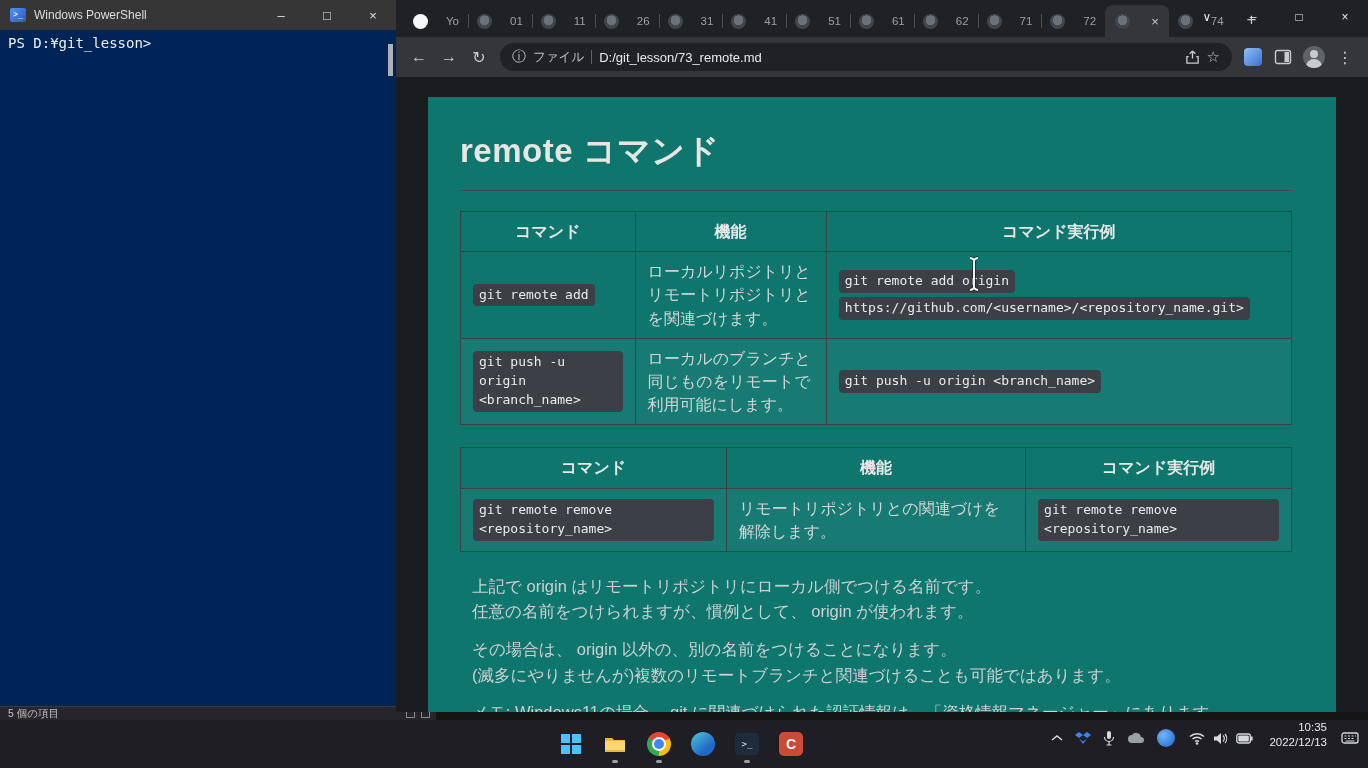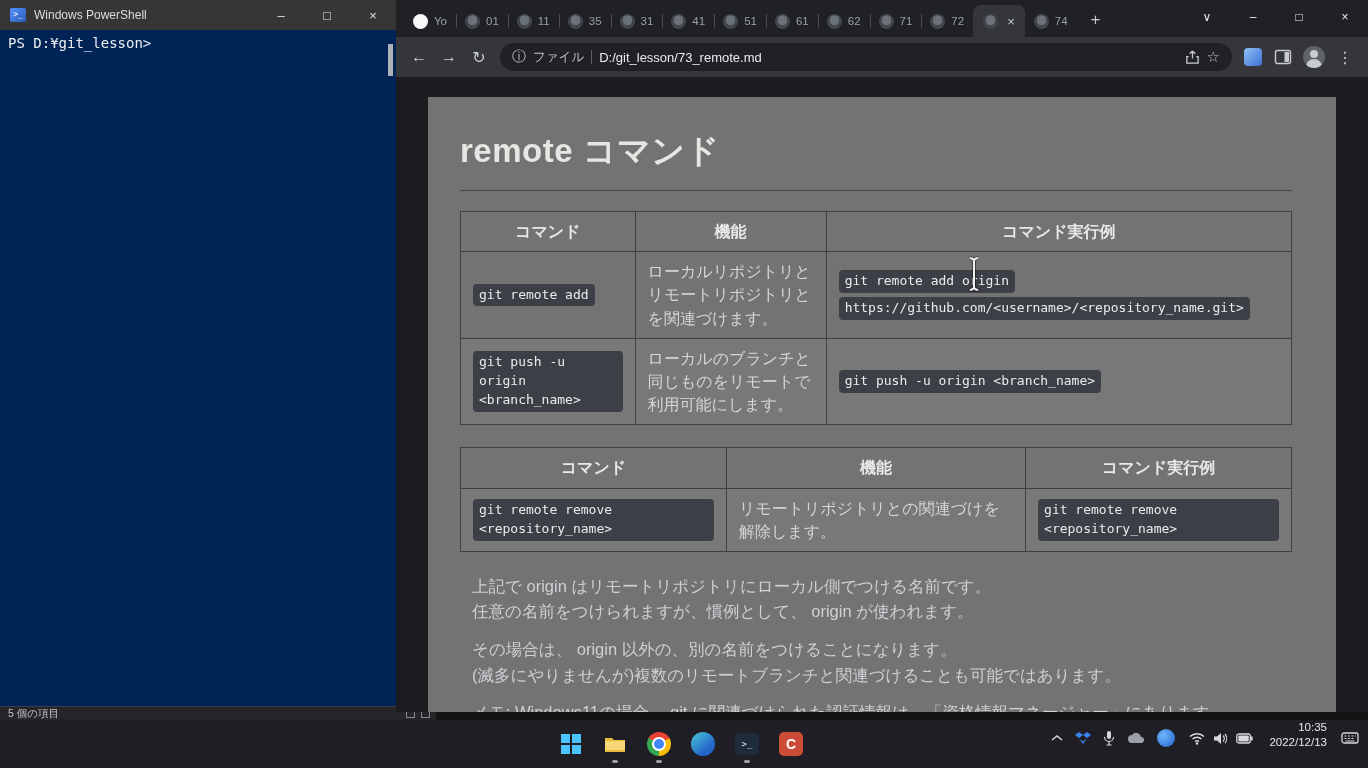--- a/index.html
+++ b/index.html
@@ -20,21 +20,21 @@
   .explorer-strip { position:absolute; left:0; top:706px; width:436px; height:14px; background:#26262a; border-top:1px solid #3c3c40;
                     display:flex; align-items:center; color:#c3c3c6; font-size:10.5px; z-index:1; }
   .explorer-strip .status { padding-left:8px; }
   .explorer-strip .view-icons { margin-left:auto; display:flex; gap:6px; padding-right:6px; }
   .view-sq { width:9px; height:9px; border:1px solid #8a8a8e; }
 
   
   .browser { position:absolute; left:396px; top:0; width:972px; height:712px; background:#202124; z-index:2; }
 
   .tabstrip { height:37px; display:flex; align-items:flex-end; padding-left:8px; position:relative; }
-  .tab { height:32px; display:flex; align-items:center; gap:6px; padding:0 9px; color:#9aa0a6; font-size:11.5px; position:relative; flex:none; }
+  .tab { height:32px; display:flex; align-items:center; gap:18px; padding:0 9px; color:#9aa0a6; font-size:11.5px; position:relative; flex:none; }
   .tab.inactive + .tab.inactive::before { content:''; position:absolute; left:0; top:9px; height:14px; width:1px; background:#4a4d51; }
   .tab.active { background:#35363a; border-radius:8px 8px 0 0; color:#e8eaed; padding:0 10px; }
   .fav { width:15px; height:15px; border-radius:50%; flex:none;
          background:radial-gradient(circle at 50% 42%, #6b7178 0 42%, #41464c 43% 100%); }
   .fav.github { background:#f6f8fa; }
   .tab-close { font-size:13px; color:#c4c8cc; margin-left:3px; }
   .newtab-btn { width:26px; height:26px; margin:0 0 4px 6px; color:#c6cacd; font-size:17px; display:flex; align-items:center; justify-content:center; border-radius:50%; }
   .win-controls { position:absolute; right:0; top:1px; display:flex; }
   .win-controls .wbtn { width:46px; height:32px; display:flex; align-items:center; justify-content:center; color:#e6e8ea; font-size:12px; }
 
@@ -44,21 +44,21 @@
   .addressbar .divider { width:1px; height:14px; background:#5f6368; }
   .addressbar .url { color:#e8eaed; font-size:13px; }
   .addressbar .spacer { flex:1; }
   .icon-svg { display:block; }
   .ext-icon { width:18px; height:18px; border-radius:4px; background:linear-gradient(135deg,#8fc0f7,#3d6fd1); margin:0 6px; }
   .avatar { width:22px; height:22px; border-radius:50%; background:#5f6368; position:relative; margin:0 5px; overflow:hidden; }
   .avatar::before { content:''; position:absolute; left:7px; top:4px; width:8px; height:8px; border-radius:50%; background:#c8ccd0; }
   .avatar::after { content:''; position:absolute; left:3px; top:13px; width:16px; height:10px; border-radius:8px 8px 0 0; background:#c8ccd0; }
 
   .content { height:635px; background:#1b1c1f; overflow:hidden; }
-  .page-card { margin:20px 32px 0; min-height:640px; background:#737373; padding:26px 44px 20px 32px; color:#d3d6da; }
+  .page-card { margin:20px 32px 0; min-height:640px; background:#0f766e; padding:26px 44px 20px 32px; color:#d3d6da; }
   .page-card h1 { font-size:33px; font-weight:700; color:#e8e6e3; margin:6px 0 16px; letter-spacing:0.5px; }
   .page-card hr { border:none; border-top:1px solid #45484d; margin:0 0 20px; }
   table { width:100%; border-collapse:collapse; margin-bottom:22px; }
   th, td { border:1px solid #3d4045; padding:8px 12px; font-size:16px; line-height:1.45; vertical-align:middle; }
   th { font-weight:700; color:#e8e8e8; text-align:center; }
   tr.shaded { background:rgba(255,255,255,0.04); }
   .t1-c1 { width:21%; } .t1-c2 { width:23%; }
   .t2-c1 { width:32%; } .t2-c2 { width:36%; }
   code { font-family:"DejaVu Sans Mono","Liberation Mono",monospace; font-size:13px; background:#3c4046; color:#e9ebee; padding:2px 6px; border-radius:4px; display:inline-block; margin:2px 0; }
   .page-card p { margin:12px 12px; font-size:16.5px; line-height:1.55; color:#cdd0d4; }
@@ -124,21 +124,21 @@
     <div class="tab inactive">
         <span class="fav"></span>
         <span>01</span>
       </div>
     <div class="tab inactive">
         <span class="fav"></span>
         <span>11</span>
       </div>
     <div class="tab inactive">
         <span class="fav"></span>
-        <span>35</span>
+        <span>26</span>
       </div>
     <div class="tab inactive">
         <span class="fav"></span>
         <span>31</span>
       </div>
     <div class="tab inactive">
         <span class="fav"></span>
         <span>41</span>
       </div>
     <div class="tab inactive">

